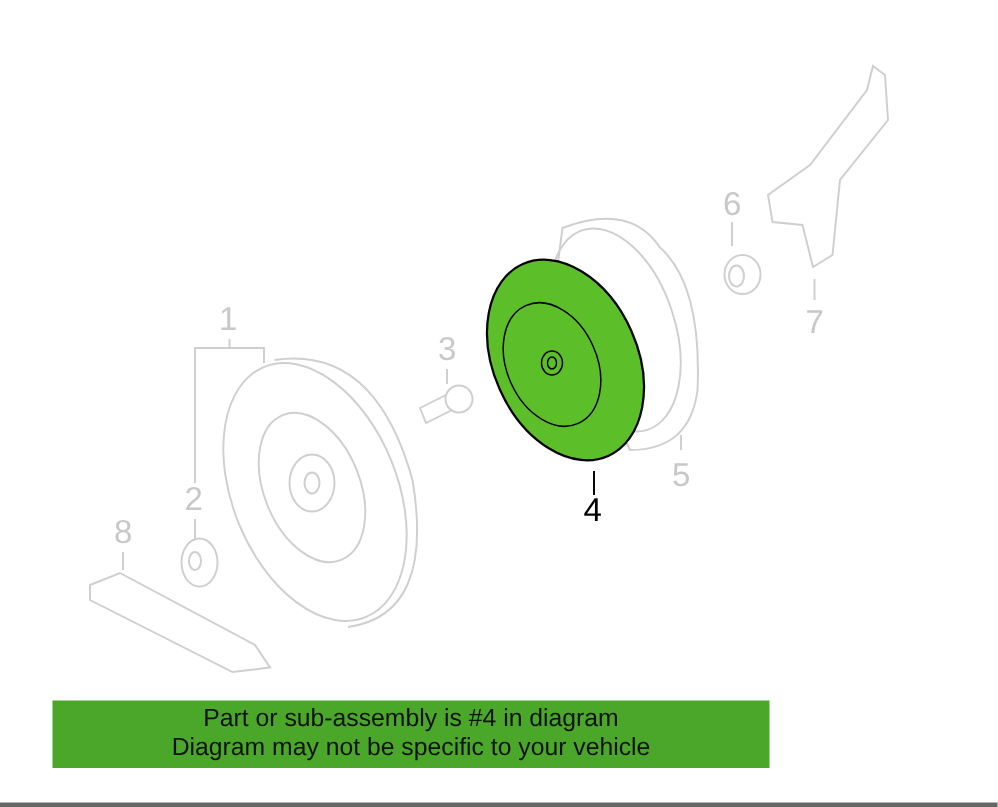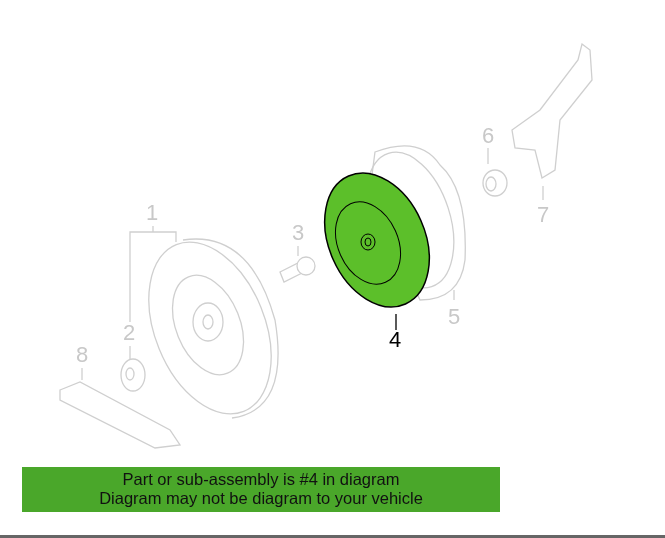--- a/index.html
+++ b/index.html
@@ -2,21 +2,21 @@
 <html><head>
 <meta charset="utf-8">
 <style>
   html, body { margin:0; padding:0; background:#ffffff; }
   body { width:665px; height:538px; position:relative; overflow:hidden; font-family:"Liberation Sans", sans-serif; }
   #diagram { position:absolute; left:0; top:0; width:665px; height:450px; }
   .callout { font-family:"Liberation Sans", sans-serif; font-size:22px; fill:#c8c8c8; }
   .callout-active { fill:#000; }
   .gl { stroke:#cfcfcf; stroke-width:1.3; fill:none; }
   .glf { stroke:#cfcfcf; stroke-width:1.3; fill:#fff; }
-  #banner { position:absolute; left:22px; top:467px; width:478px; height:45px; background:#4aa72a; text-align:center; color:#111; font-size:16.5px; line-height:19px; padding-top:3px; box-sizing:border-box; }
+  #banner { position:absolute; left:35px; top:467px; width:478px; height:45px; background:#4aa72a; text-align:center; color:#111; font-size:16.5px; line-height:19px; padding-top:3px; box-sizing:border-box; }
   #bottom-rule { position:absolute; left:0; top:535px; width:665px; height:3px; background:#666; }
 </style>
 </head>
 <body>
 
 <svg id="diagram" viewBox="0 0 665 450" xmlns="http://www.w3.org/2000/svg">
 
   <g>
     <ellipse class="gl" cx="210" cy="328" rx="55" ry="90" transform="rotate(-22 210 328)"></ellipse>
     <path class="gl" d="M183 240 Q250 230 275 320 Q290 410 232 418"></path>
@@ -72,15 +72,15 @@
 
   <g>
     <path class="gl" d="M60 390 L80 382 L170 430 L180 445 L155 448 L60 400 Z"></path>
   </g>
   <text class="callout" x="76" y="362">8</text>
   <path class="gl" d="M82 368 V380"></path>
 </svg>
 
 <div id="banner">
   <div>Part or sub-assembly is #4 in diagram</div>
-  <div>Diagram may not be diagram to your vehicle</div>
+  <div>Diagram may not be specific to your vehicle</div>
 </div>
 <div id="bottom-rule"></div>
 
 </body></html>

